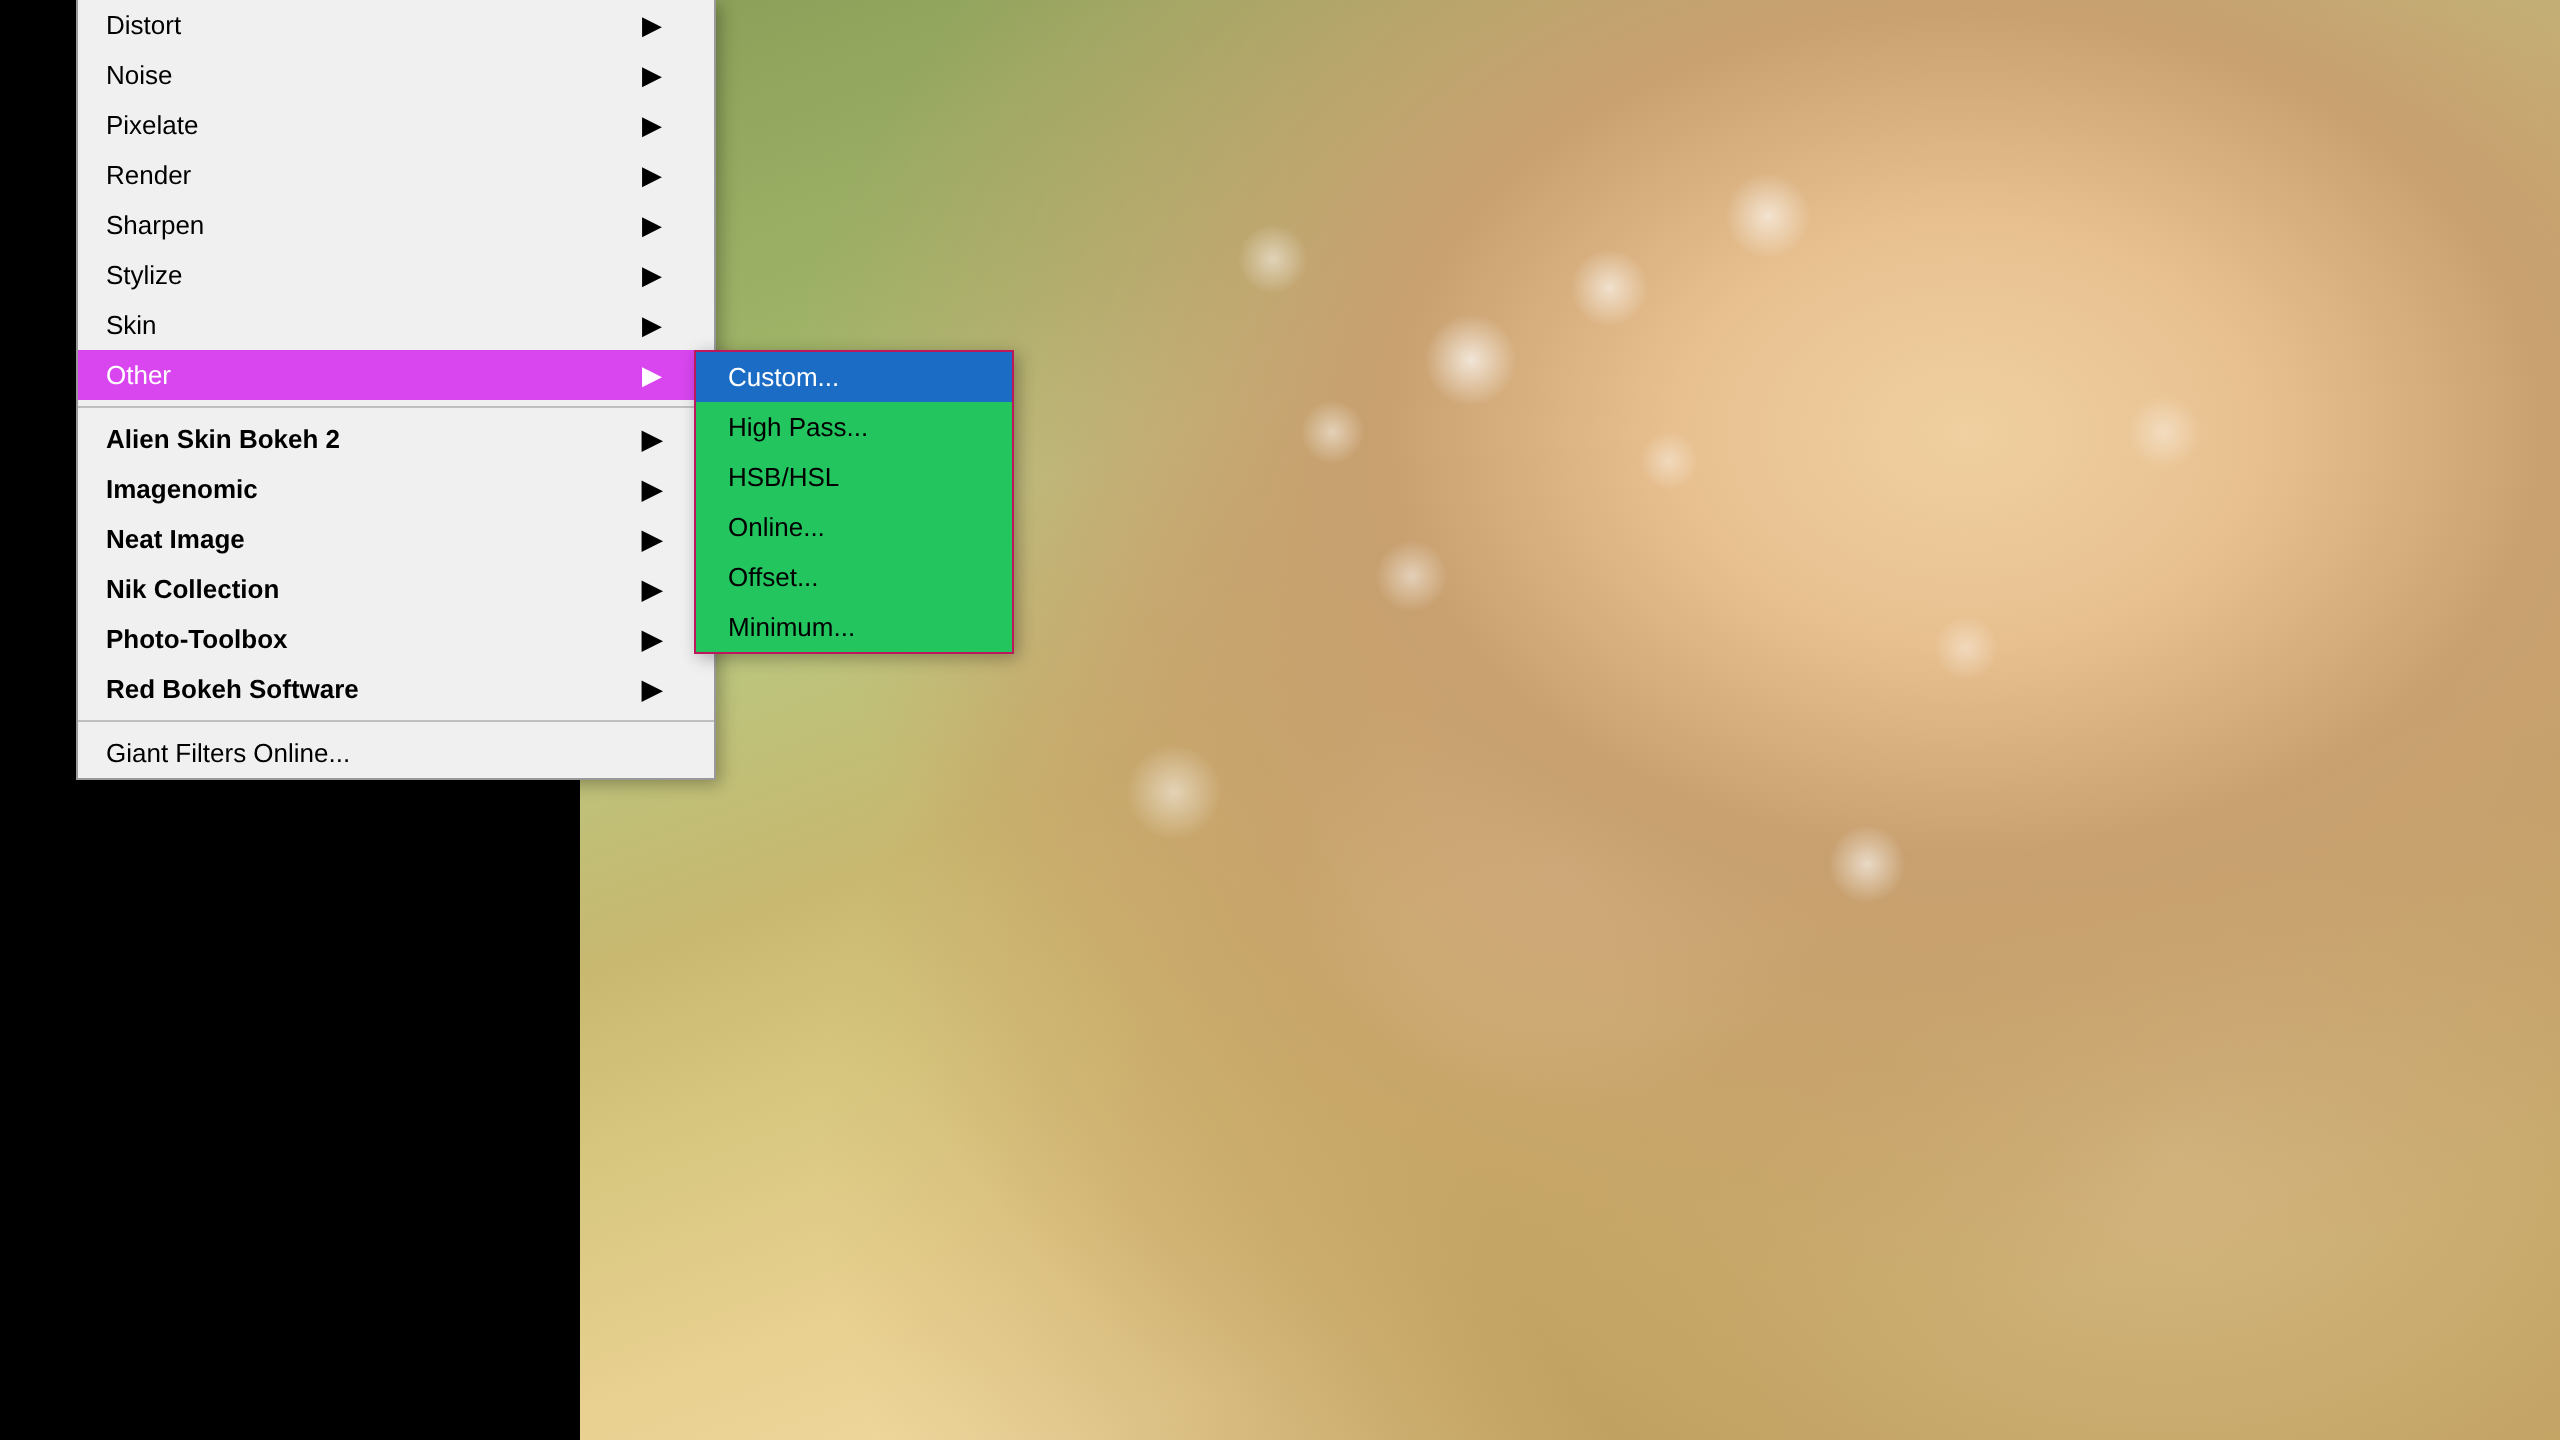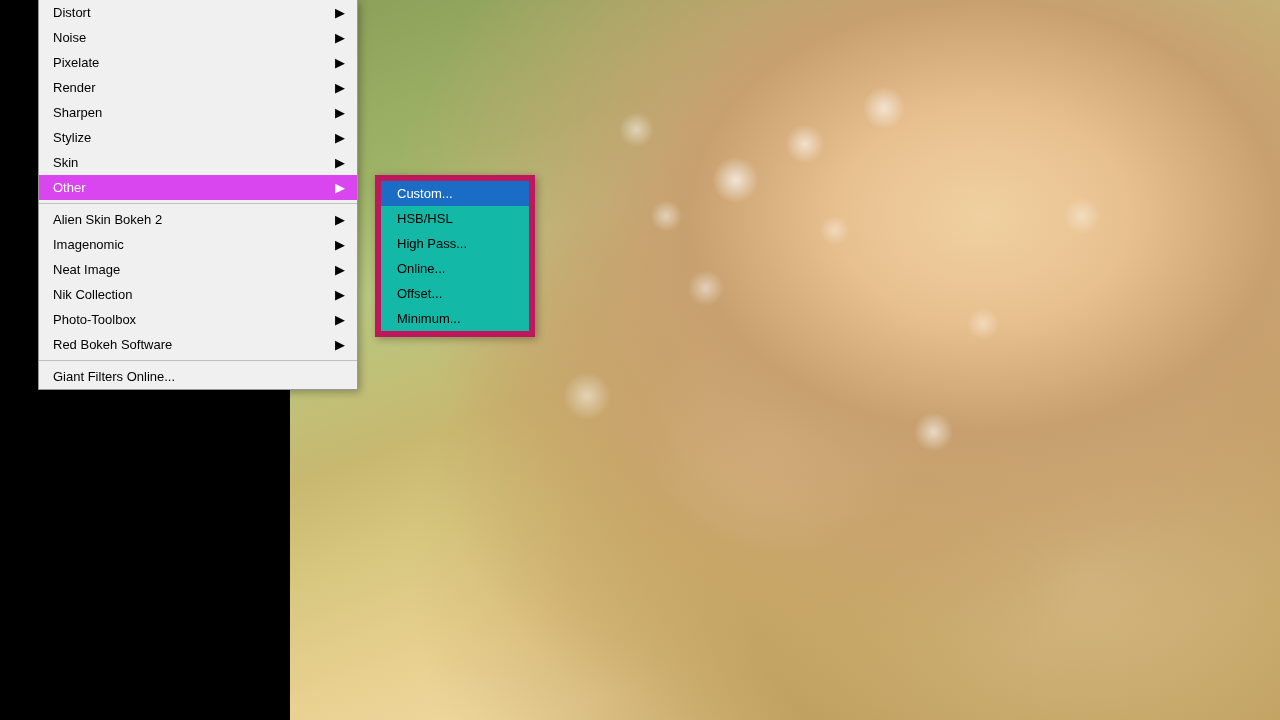--- a/index.html
+++ b/index.html
@@ -84,21 +84,21 @@
       border: 1px solid #999;
       border-top: none;
       min-width: 320px;
       box-shadow: 2px 2px 8px rgba(0,0,0,0.3);
     }
 
     .menu-item {
       display: flex;
       align-items: center;
       justify-content: space-between;
-      padding: 5px 12px 5px 14px;
+      padding: 5px 26px 5px 14px;
       cursor: pointer;
       white-space: nowrap;
       color: #000;
       user-select: none;
     }
 
     .menu-item.active {
       background: #d946ef;
       color: #fff;
     }
@@ -111,40 +111,41 @@
     }
 
     
     .submenu-wrapper {
       position: relative;
     }
 
     .submenu-other {
       position: absolute;
       top: 0;
-      left: 336px;
-      background: #14b8a6;
-      border: 6px solid #be185d;
+      left: 308px;
+      background: #22c55e;
+      border: 1px solid #be185d;
       min-width: 160px;
       box-shadow: 2px 2px 8px rgba(0,0,0,0.3);
       z-index: 101;
     }
 
     .submenu-other .menu-item {
       padding: 5px 16px;
     }
 
     .submenu-other .menu-item.active-item {
       background: #1a6cc4;
       color: #fff;
     }
 
     
     .plugin-items {
       margin-top: 2px;
+      font-weight: bold;
     }
   </style>
 </head>
 <body>
 
 <div class="bg-photo"></div>
 <div class="black-left"></div>
 <div class="photo-area"></div>
 
 <div class="menu-container">
@@ -183,24 +184,24 @@
       <div class="menu-item active">
         <span>Other</span>
         <span>▶</span>
       </div>
 
       <div class="submenu-other">
         <div class="menu-item active-item">
           <span>Custom...</span>
         </div>
         <div class="menu-item">
+          <span>High Pass...</span>
+        </div>
+        <div class="menu-item">
           <span>HSB/HSL</span>
-        </div>
-        <div class="menu-item">
-          <span>High Pass...</span>
         </div>
         <div class="menu-item">
           <span>Online...</span>
         </div>
         <div class="menu-item">
           <span>Offset...</span>
         </div>
         <div class="menu-item">
           <span>Minimum...</span>
         </div>

